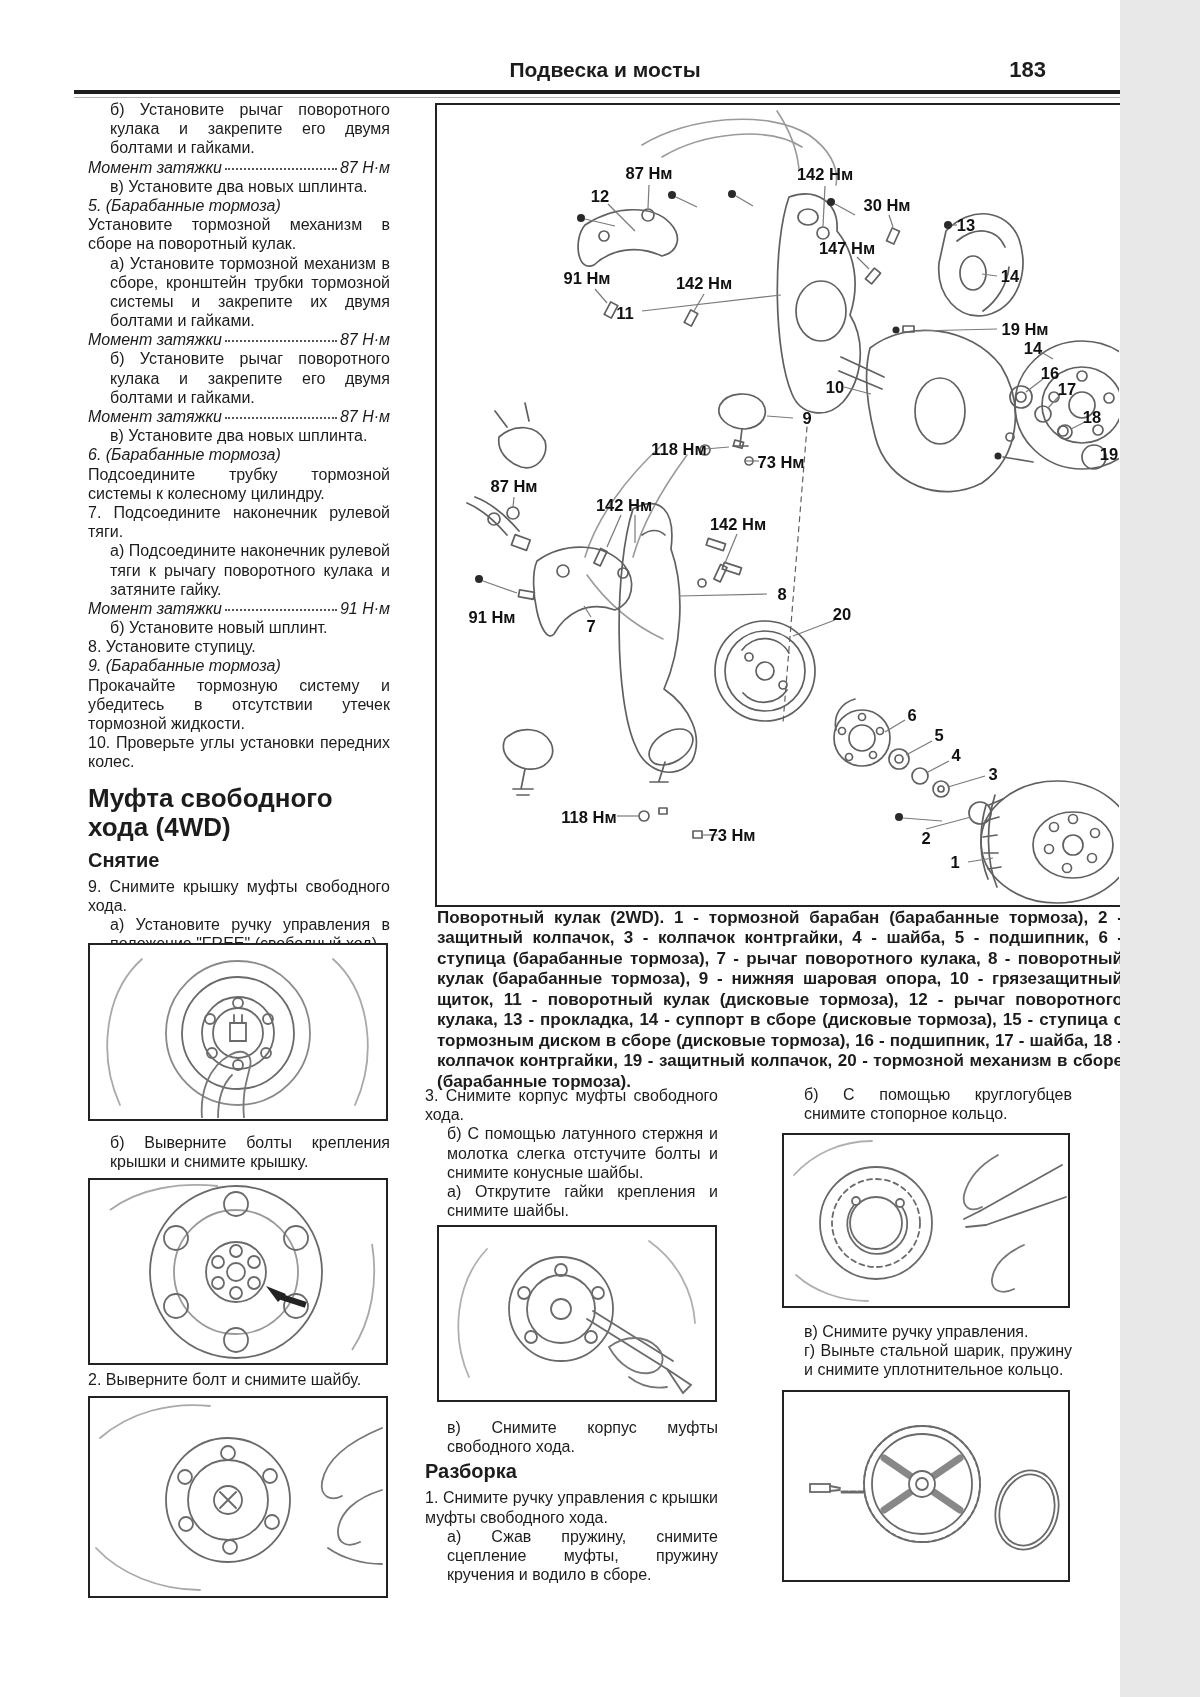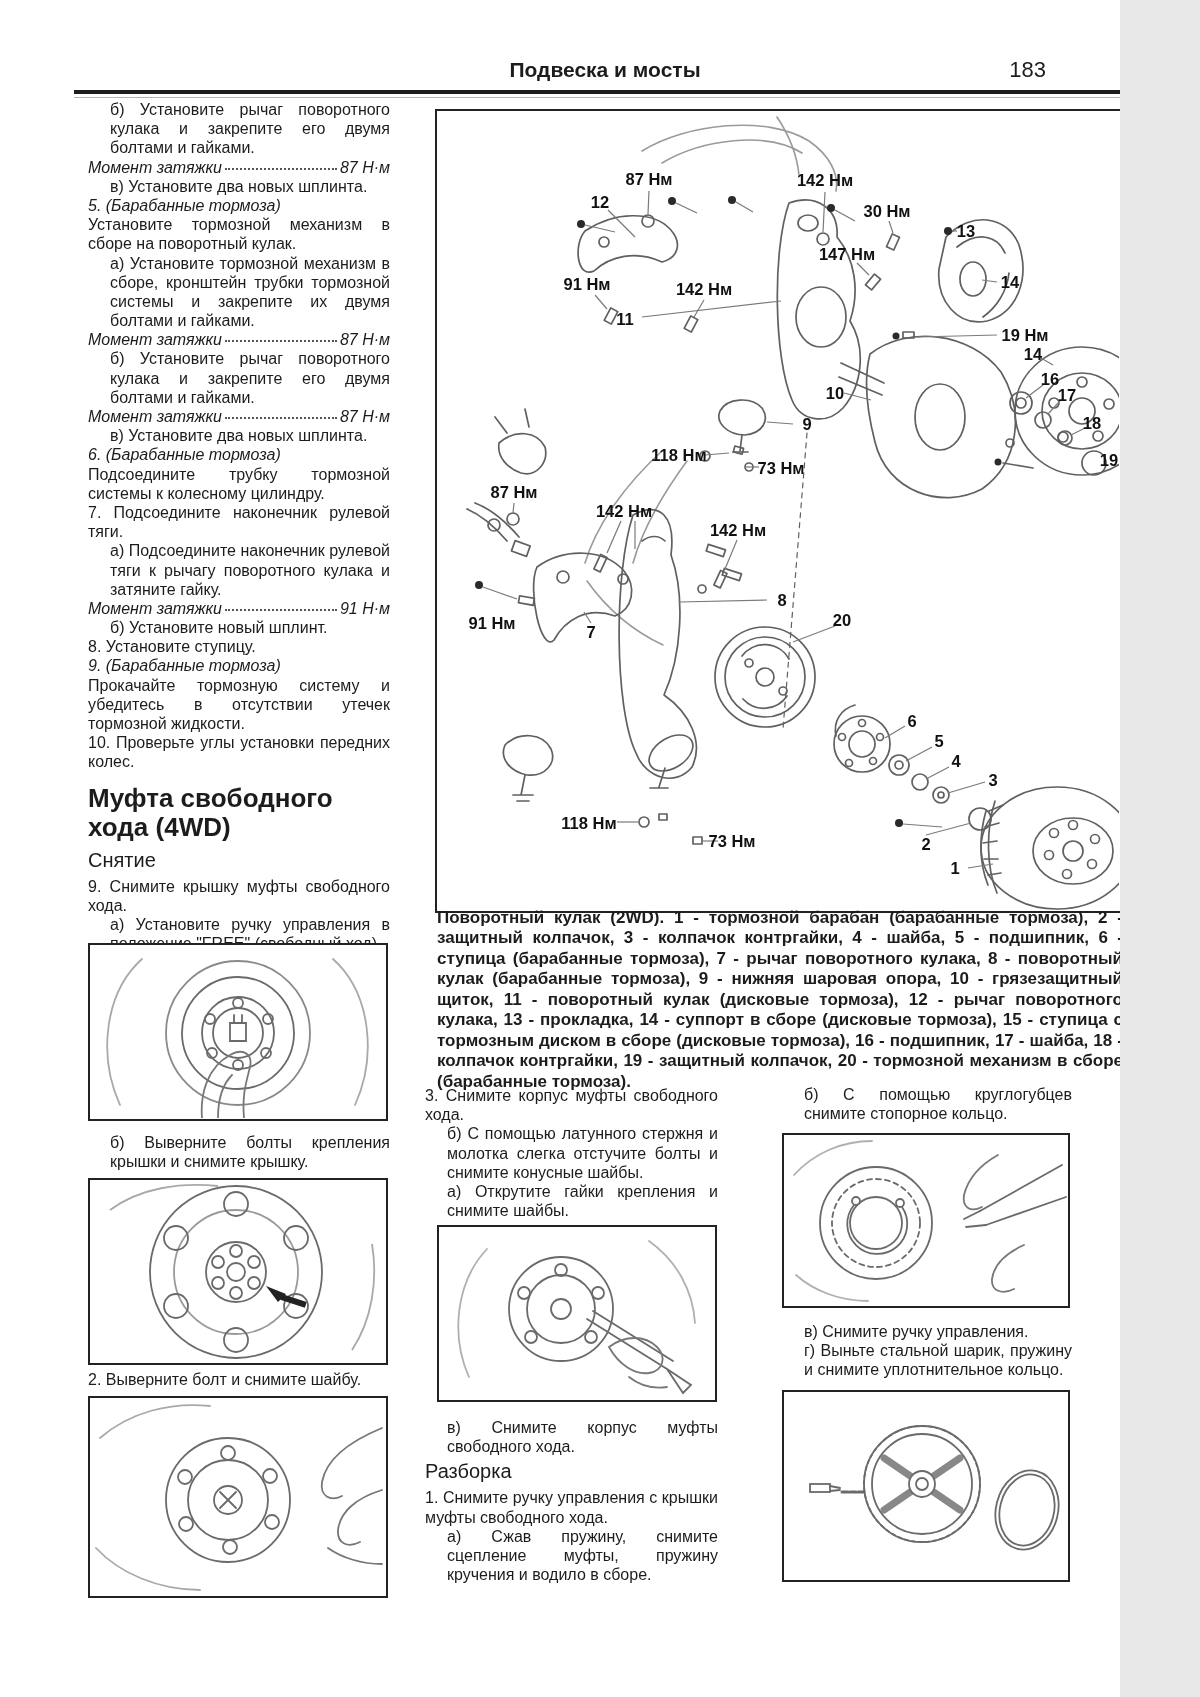--- a/index.html
+++ b/index.html
@@ -1,35 +1,35 @@
 <!DOCTYPE html>
 <html><head>
 <meta charset="utf-8">
 <style>
   html,body{margin:0;padding:0;background:#e8e8e8;}
   .page{position:relative;width:1120px;height:1697px;background:#ffffff;
         font-family:"Liberation Sans","DejaVu Sans",sans-serif;color:#1c1c1c;overflow:hidden;}
   
   .pg-title{position:absolute;left:88px;top:58px;width:1034px;text-align:center;
             font-size:21px;font-weight:bold;}
-  .pg-num{position:absolute;top:57px;right:74px;font-size:22px;font-weight:normal;}
+  .pg-num{position:absolute;top:57px;right:74px;font-size:22px;font-weight:bold;}
   .rule-thick{position:absolute;left:74px;top:90px;width:1052px;height:4px;background:#1e1e1e;}
   .rule-thin{position:absolute;left:74px;top:97px;width:1052px;height:1px;background:#b5b5b5;}
   
   .col{position:absolute;font-size:16px;line-height:1.2;text-align:justify;}
   .col p{margin:0;}
   p.sub{padding-left:22px;}
   p.numit{font-style:italic;}
   p.torque{display:flex;align-items:baseline;font-style:italic;}
   p.torque .dots{flex:1;border-bottom:2px dotted #555;margin:0 3px;transform:translateY(-3px);min-width:12px;}
   .h1{font-weight:bold;font-size:26px;line-height:1.14;margin:12px 0 5px;text-align:left;}
-  .h2{font-weight:normal;font-size:20px;margin:3px 0 5px;text-align:left;}
+  .h2{font-weight:bold;font-size:20px;margin:3px 0 5px;text-align:left;}
   
   .diagram{position:absolute;left:435px;top:103px;width:687px;height:804px;
-           border:2.5px solid #222;background:#fff;box-sizing:border-box;margin-top:6px;}
+           border:2.5px solid #222;background:#fff;box-sizing:border-box;}
   .dlabel{position:absolute;transform:translate(-50%,-50%);font-weight:bold;
           font-size:16.5px;white-space:nowrap;color:#111;}
   .photo{position:absolute;border:2.5px solid #222;background:#fff;box-sizing:border-box;overflow:hidden;}
   .caption{position:absolute;left:437px;top:908px;width:686px;font-weight:bold;
            font-size:17px;line-height:1.205;text-align:justify;}
   svg{display:block;}
 </style>
 </head>
 <body>
 

